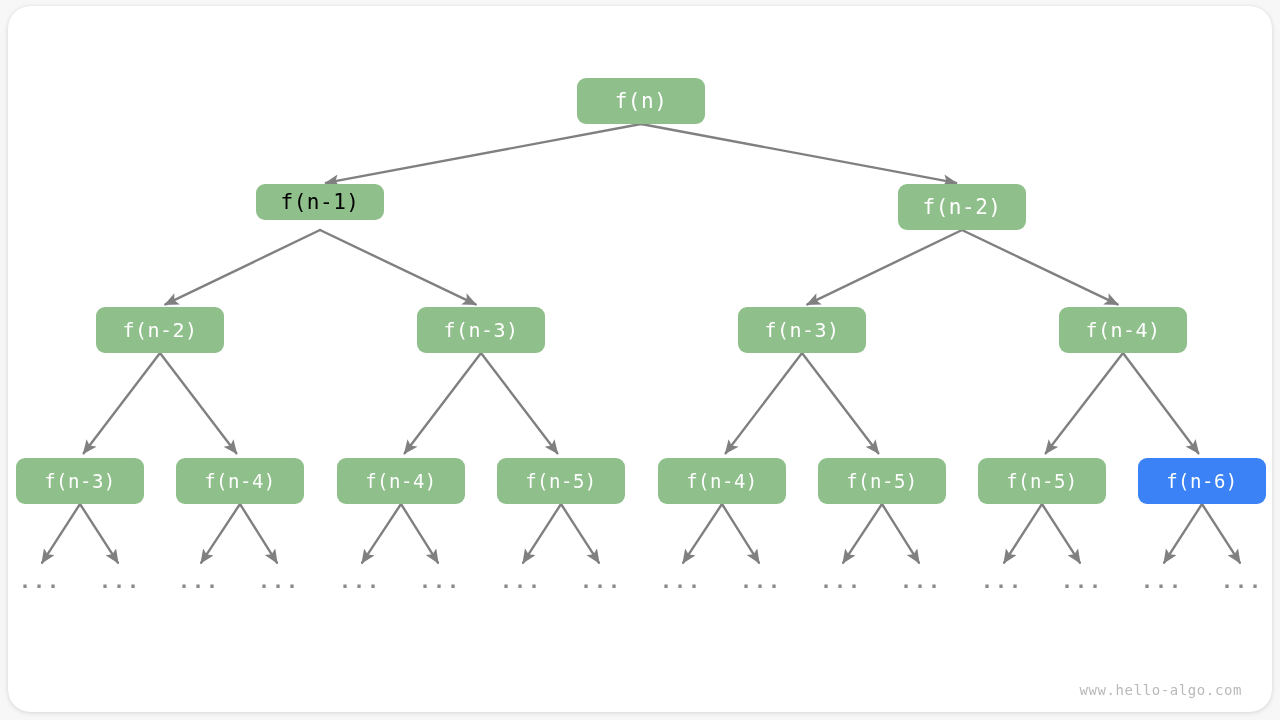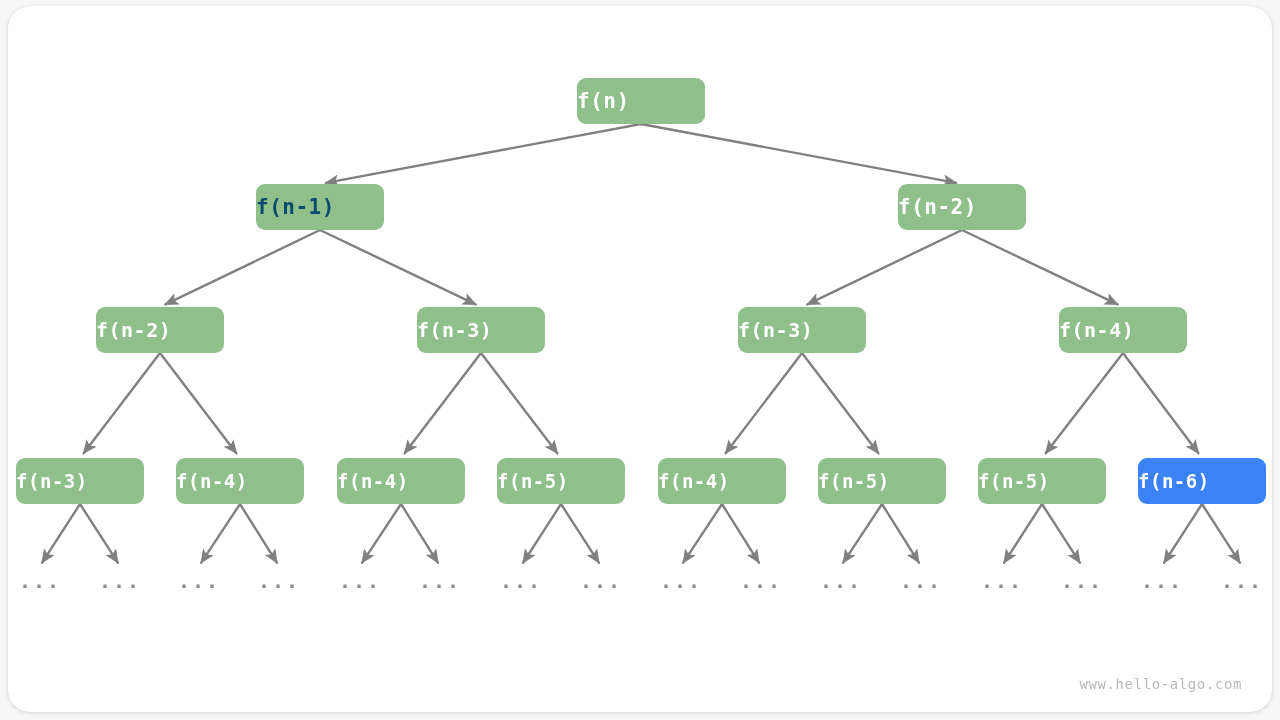--- a/index.html
+++ b/index.html
@@ -31,43 +31,44 @@
     top: 0;
     width: 1280px;
     height: 720px;
   }
   .node-box {
     position: absolute;
     background: #8fbf8a;
     border-radius: 9px;
     display: flex;
     align-items: center;
+    justify-content: center;
     color: #ffffff;
     font-family: "DejaVu Sans Mono", "Liberation Mono", monospace;
-    font-weight: 700;
+    font-weight: 400;
     letter-spacing: 0.5px;
     box-sizing: border-box;
   }
   .ellipsis-node {
     position: absolute;
     color: #8b8b8b;
     font-family: "DejaVu Sans Mono", "Liberation Mono", monospace;
     font-size: 20px;
     font-weight: 700;
     letter-spacing: 2px;
     display: flex;
     align-items: center;
     justify-content: center;
     transform: translate(-50%, -50%);
     white-space: nowrap;
   }
   #watermark {
     position: absolute;
     right: 38px;
-    bottom: 28px;
+    bottom: 22px;
     color: #b9b9b9;
     font-family: "DejaVu Sans Mono", "Liberation Mono", monospace;
     font-size: 14px;
     letter-spacing: 0.6px;
     white-space: nowrap;
   }
 </style>
 </head>
 <body>
 
@@ -111,21 +112,21 @@
         <line x1="1042" y1="504" x2="1079.8314925207117" y2="562.638813407103" stroke="#808080" stroke-width="2.4" stroke-linecap="round" marker-end="url(#arrowhead)"></line>
         <line x1="1202" y1="504" x2="1164.1685074792883" y2="562.638813407103" stroke="#808080" stroke-width="2.4" stroke-linecap="round" marker-end="url(#arrowhead)"></line>
         <line x1="1202" y1="504" x2="1239.8314925207117" y2="562.638813407103" stroke="#808080" stroke-width="2.4" stroke-linecap="round" marker-end="url(#arrowhead)"></line>
       </g>
   </svg>
 
   <div id="node-layer">
       <div class="node-box" style="left: 577px; top: 78px; width: 128px; height: 46px; background: rgb(143, 191, 138); color: rgb(255, 255, 255); font-size: 21px;">
         <span>f(n)</span>
       </div>
-      <div class="node-box" style="left: 256px; top: 184px; width: 128px; height: 46px; background: rgb(143, 191, 138); color: #0c4a6e; font-size: 21px;">
+      <div class="node-box" style="left: 256px; top: 184px; width: 128px; height: 36px; background: rgb(143, 191, 138); color: #000000; font-size: 21px;">
         <span>f(n-1)</span>
       </div>
       <div class="node-box" style="left: 898px; top: 184px; width: 128px; height: 46px; background: rgb(143, 191, 138); color: rgb(255, 255, 255); font-size: 21px;">
         <span>f(n-2)</span>
       </div>
       <div class="node-box" style="left: 96px; top: 307px; width: 128px; height: 46px; background: rgb(143, 191, 138); color: rgb(255, 255, 255); font-size: 20px;">
         <span>f(n-2)</span>
       </div>
       <div class="node-box" style="left: 417px; top: 307px; width: 128px; height: 46px; background: rgb(143, 191, 138); color: rgb(255, 255, 255); font-size: 20px;">
         <span>f(n-3)</span>

